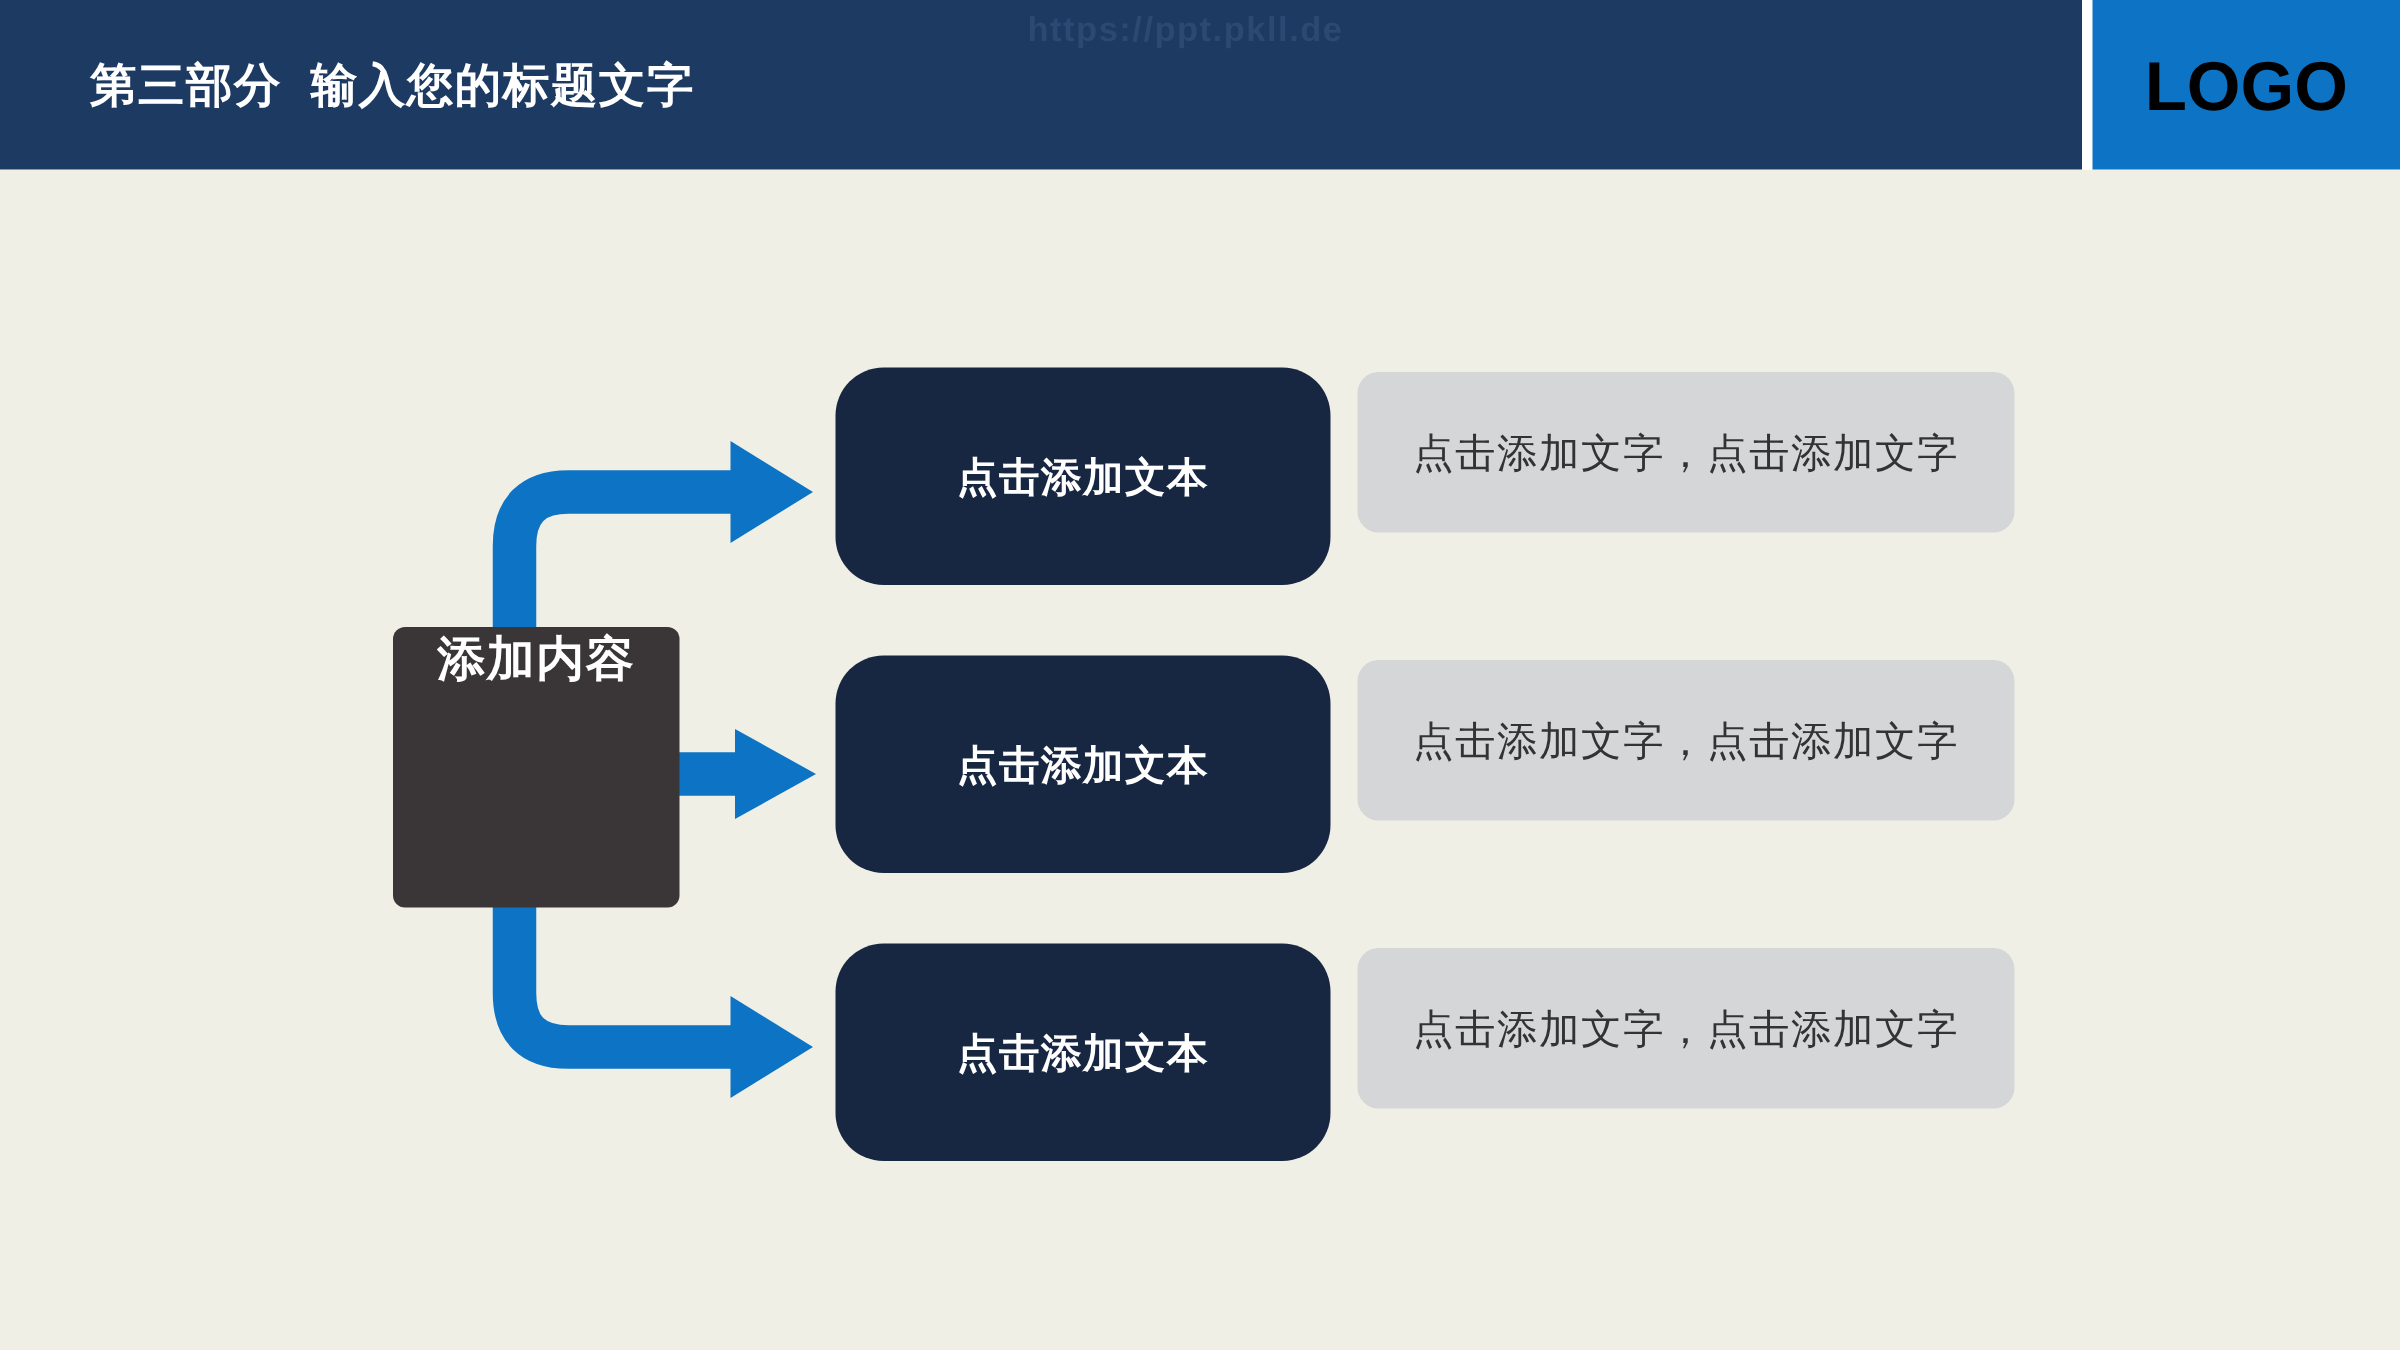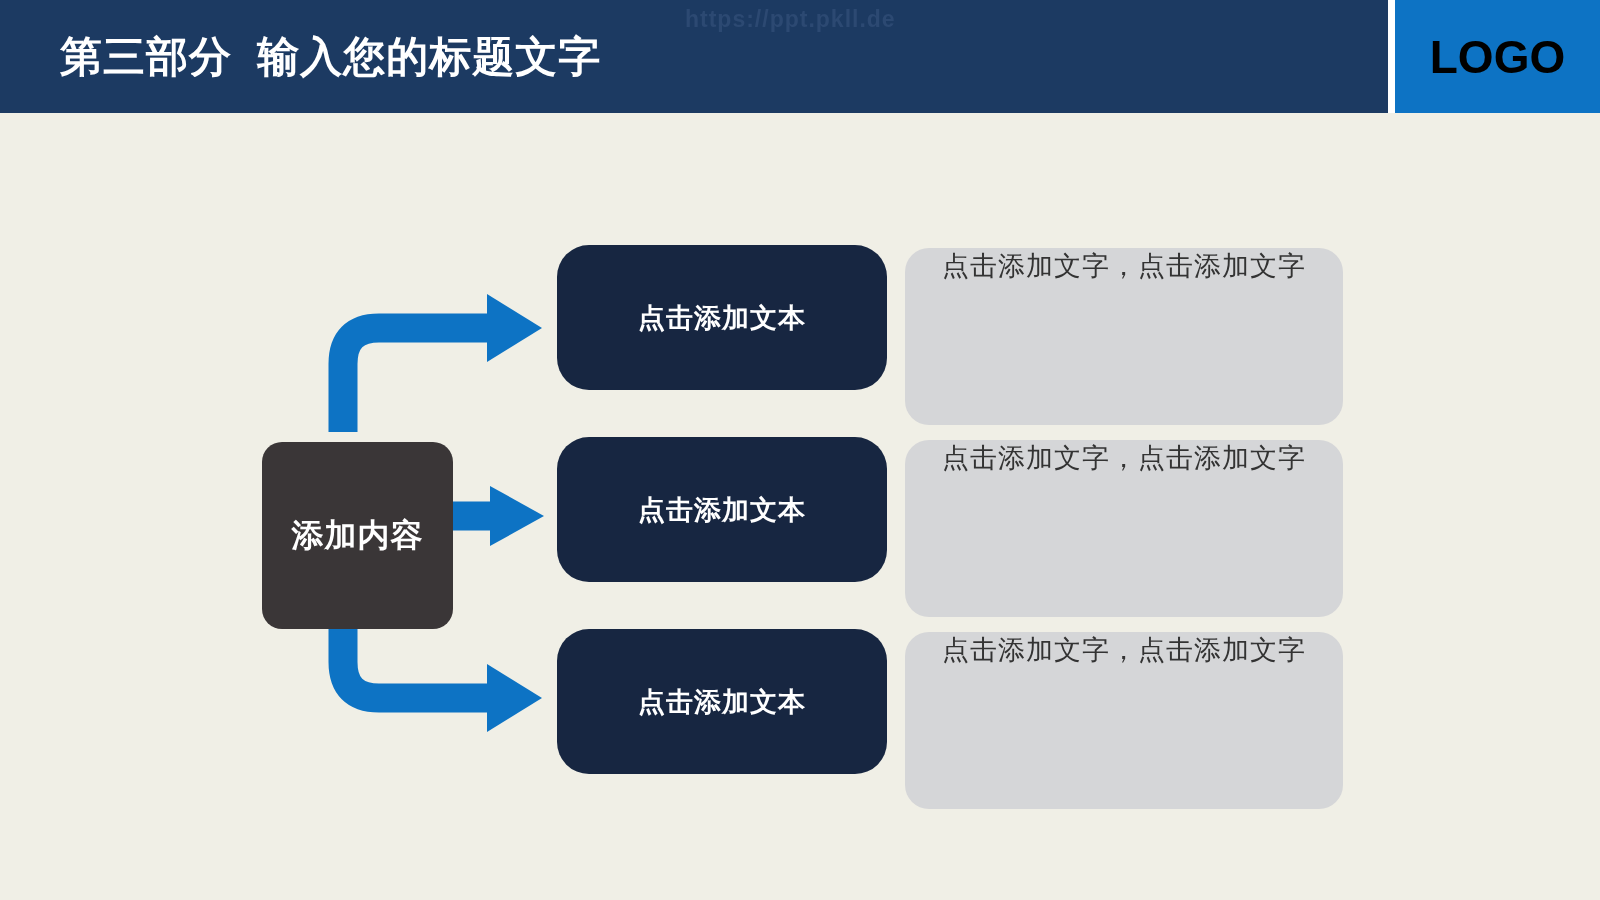--- a/index.html
+++ b/index.html
@@ -13,40 +13,40 @@
     --desc-text:#333333;
   }
   *{margin:0;padding:0;box-sizing:border-box;}
   html,body{width:1600px;height:900px;overflow:hidden;}
   body{font-family:"Liberation Sans","DejaVu Sans",sans-serif;background:#ffffff;}
   .slide{position:relative;width:1600px;height:900px;background:var(--background-cream);}
 
   
   .topbar{position:absolute;top:0;left:0;width:1600px;height:113px;display:flex;background:#ffffff;}
   .header-bar{position:relative;width:1388px;height:113px;background:var(--header-navy);display:flex;align-items:center;}
-  .page-title{color:#ffffff;font-size:42px;font-weight:bold;letter-spacing:1px;padding-left:60px;white-space:pre;}
+  .page-title{color:#ffffff;font-size:31px;font-weight:bold;letter-spacing:1px;padding-left:60px;white-space:pre;}
   .watermark{position:absolute;left:685px;top:6px;font-size:23px;font-weight:bold;color:var(--watermark-text);letter-spacing:1px;}
   .gap-strip{width:7px;height:113px;background:#ffffff;}
   .logo-box{width:205px;height:113px;background:var(--accent-blue);display:flex;align-items:center;justify-content:center;}
   .logo-text{color:#000000;font-size:46px;font-weight:bold;letter-spacing:0px;}
 
   
   .canvas{position:absolute;left:0;top:113px;width:1600px;height:787px;}
   .arrows-svg{position:absolute;left:0;top:0;width:1600px;height:900px;pointer-events:none;}
 
   .center-node{position:absolute;left:262px;top:418px;width:191px;height:187px;background:var(--dark-node);
-    border-radius:20px;display:flex;align-items:center;justify-content:center;margin-top:24px;}
+    border-radius:8px;display:flex;justify-content:center;}
   .center-node .label{color:#ffffff;font-size:32px;font-weight:bold;letter-spacing:1px;}
 
   .node-box{position:absolute;left:557px;width:330px;height:145px;background:var(--navy-node);
     border-radius:32px;display:flex;align-items:center;justify-content:center;}
   .node-box .label{color:#ffffff;font-size:27px;font-weight:bold;letter-spacing:1px;}
 
-  .desc-box{position:absolute;left:905px;width:438px;height:177px;background:var(--desc-gray);
-    border-radius:24px;display:flex;align-items:flex-start;justify-content:center;}
+  .desc-box{position:absolute;left:905px;width:438px;height:107px;background:var(--desc-gray);
+    border-radius:14px;display:flex;align-items:center;justify-content:center;}
   .desc-box .label{color:var(--desc-text);font-size:27px;letter-spacing:1px;}
 
   .row1-node{top:245px;} .row2-node{top:437px;} .row3-node{top:629px;}
   .row1-desc{top:248px;} .row2-desc{top:440px;} .row3-desc{top:632px;}
 </style>
 </head>
 <body>
 
 <div class="slide">
 

